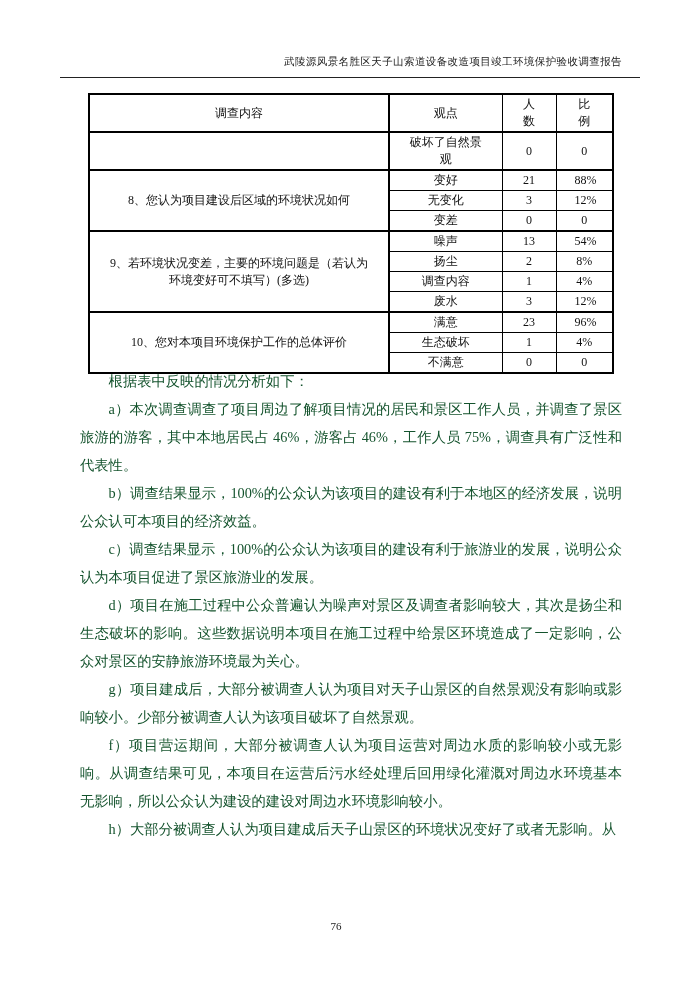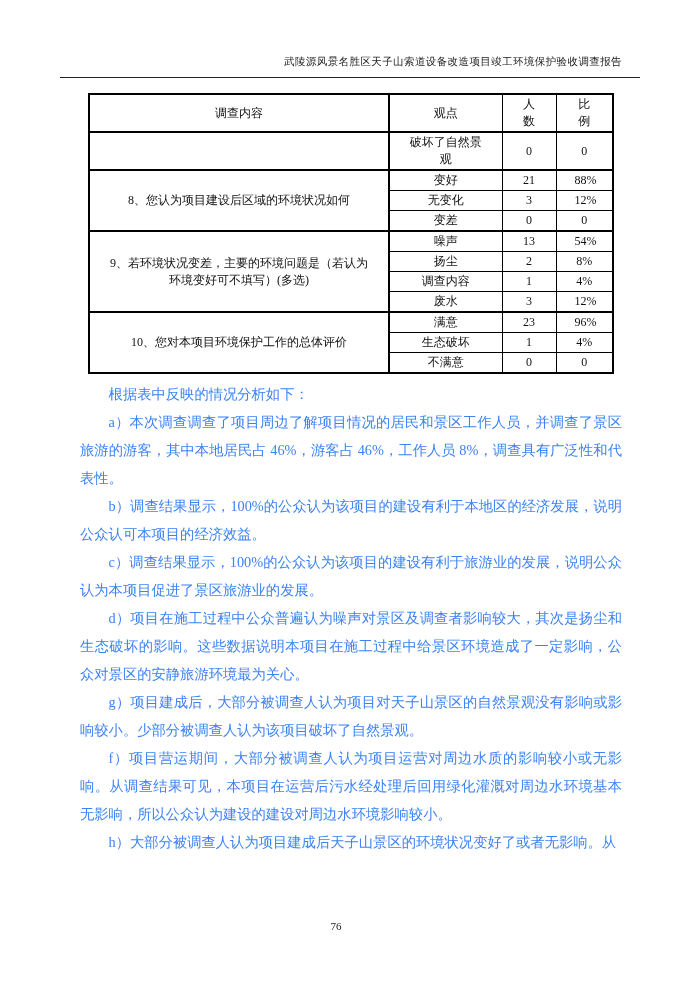--- a/index.html
+++ b/index.html
@@ -36,23 +36,23 @@
     line-height: 17px;
   }
   table.survey thead tr { height: 21px; }
   table.survey thead th { border-bottom: 2px solid #000; }
   table.survey tbody tr { height: 20px; }
   table.survey .q { border-right: 2px solid #000; }
   table.survey .gs { border-top: 2px solid #000; }
 
   
   .body-text {
-    position: absolute; top: 380px; left: 80px; width: 542px;
+    position: absolute; top: 367px; left: 80px; width: 542px;
     font-size: 14.3px; line-height: 28px;
-    text-align: justify; color: #3b82f6;
+    text-align: justify; color: #14532d;
   }
   .body-text p { margin: 0; text-indent: 2em; }
 
   
   .page-num {
     position: absolute; top: 920px; left: 0; width: 100%;
     text-align: center; font-size: 11px; color: #222;
   }
 </style>
 </head>
@@ -139,21 +139,21 @@
       <tr>
         <td>不满意</td>
         <td>0</td>
         <td>0</td>
       </tr>
     </tbody>
   </table>
 
   <div class="body-text">
     <p>根据表中反映的情况分析如下：</p>
-    <p>a）本次调查调查了项目周边了解项目情况的居民和景区工作人员，并调查了景区旅游的游客，其中本地居民占 46%，游客占 46%，工作人员 8%，调查具有广泛性和代表性。</p>
+    <p>a）本次调查调查了项目周边了解项目情况的居民和景区工作人员，并调查了景区旅游的游客，其中本地居民占 46%，游客占 46%，工作人员 75%，调查具有广泛性和代表性。</p>
     <p>b）调查结果显示，100%的公众认为该项目的建设有利于本地区的经济发展，说明公众认可本项目的经济效益。</p>
     <p>c）调查结果显示，100%的公众认为该项目的建设有利于旅游业的发展，说明公众认为本项目促进了景区旅游业的发展。</p>
     <p>d）项目在施工过程中公众普遍认为噪声对景区及调查者影响较大，其次是扬尘和生态破坏的影响。这些数据说明本项目在施工过程中给景区环境造成了一定影响，公众对景区的安静旅游环境最为关心。</p>
     <p>g）项目建成后，大部分被调查人认为项目对天子山景区的自然景观没有影响或影响较小。少部分被调查人认为该项目破坏了自然景观。</p>
     <p>f）项目营运期间，大部分被调查人认为项目运营对周边水质的影响较小或无影响。从调查结果可见，本项目在运营后污水经处理后回用绿化灌溉对周边水环境基本无影响，所以公众认为建设的建设对周边水环境影响较小。</p>
     <p>h）大部分被调查人认为项目建成后天子山景区的环境状况变好了或者无影响。从</p>
   </div>
 
   <div class="page-num">76</div>
 

